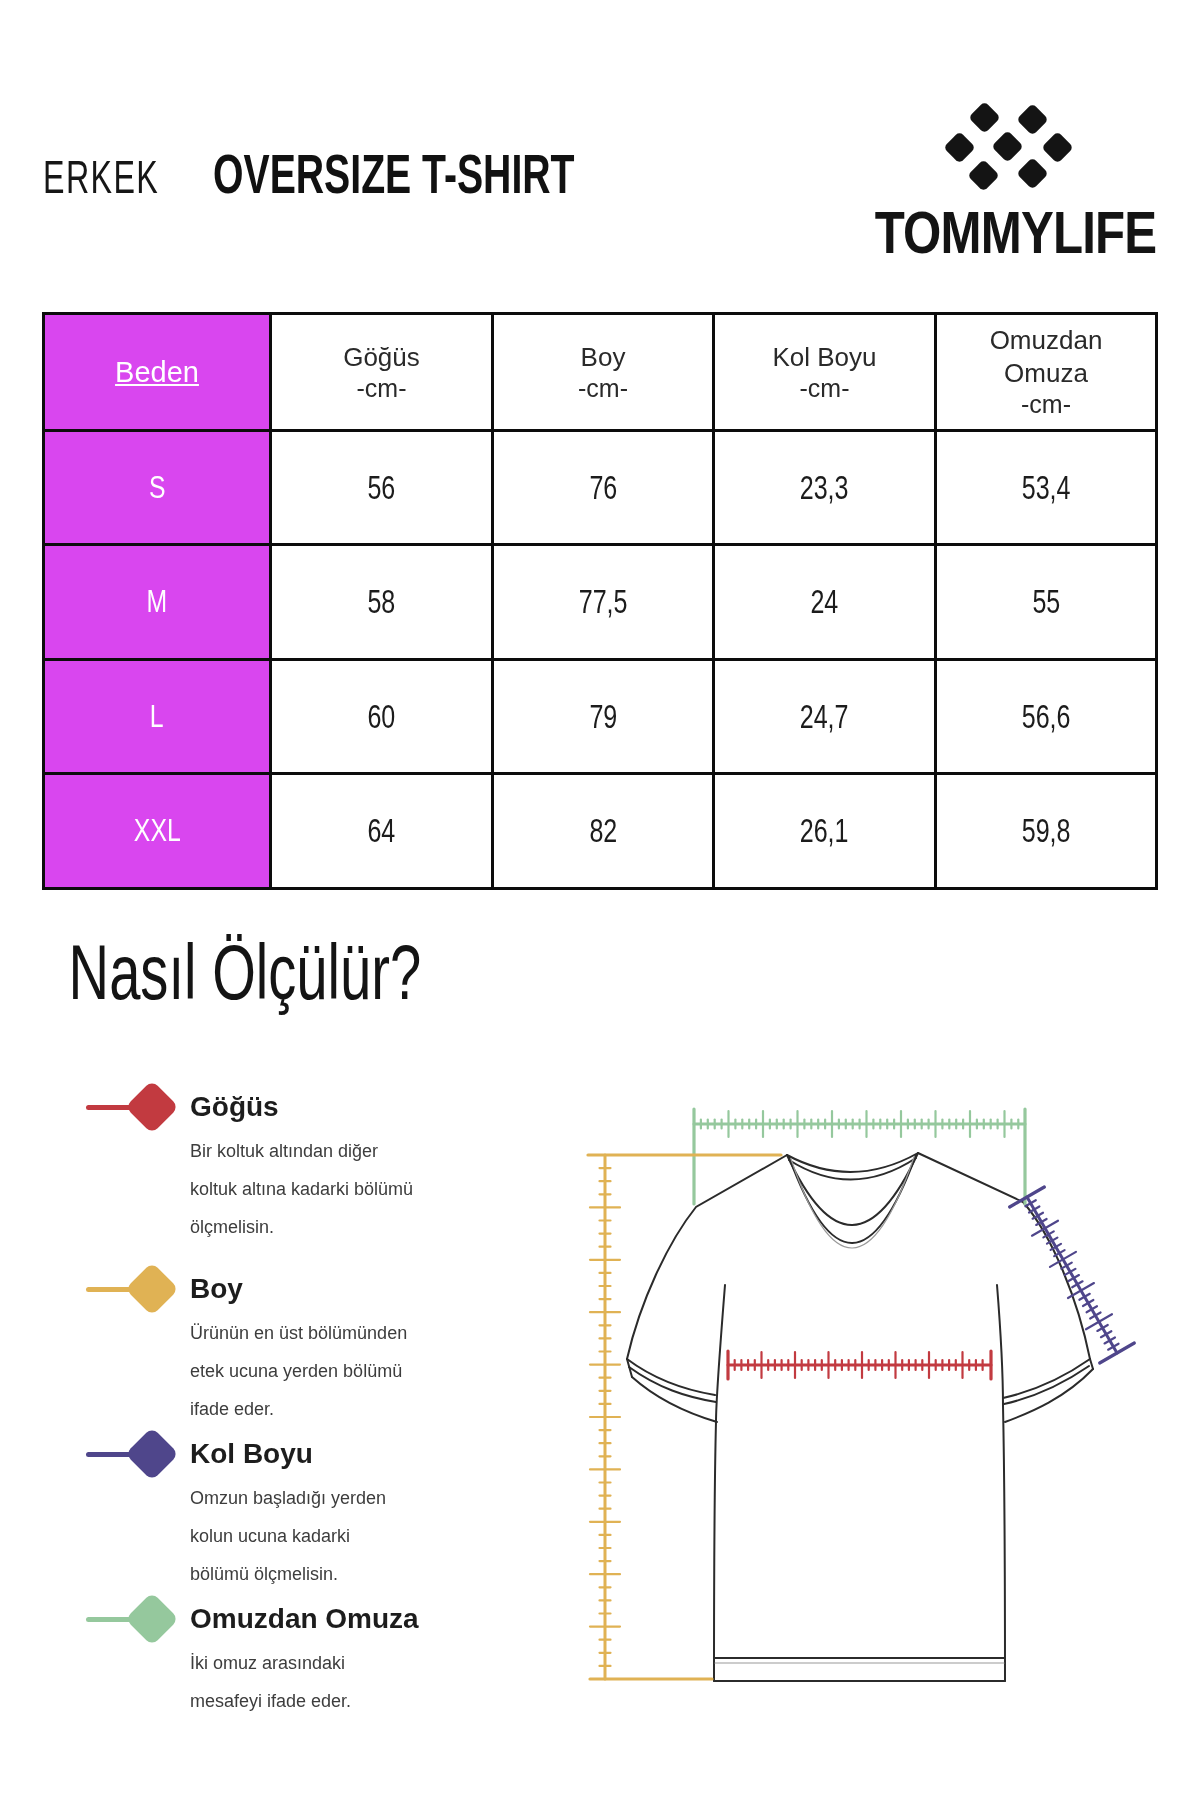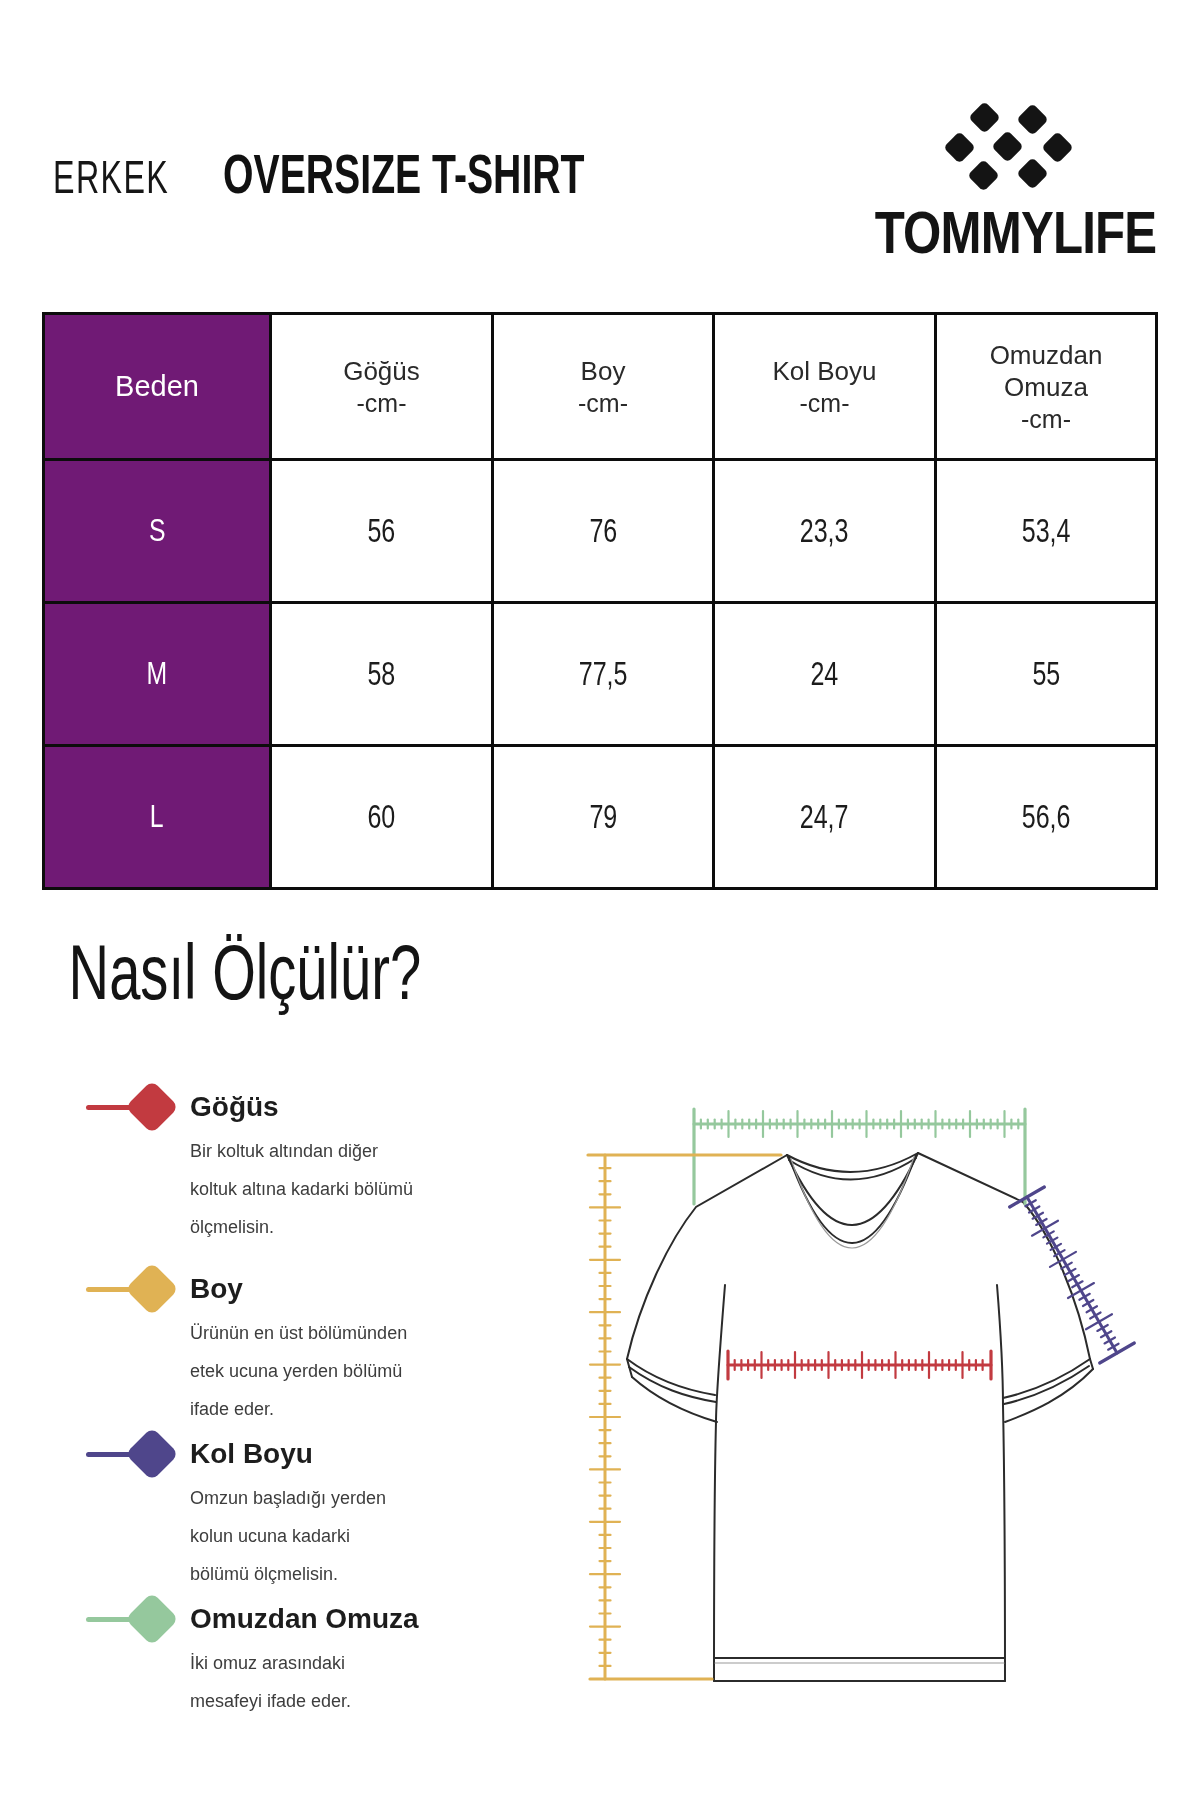--- a/index.html
+++ b/index.html
@@ -4,21 +4,21 @@
 <style>
   * { margin:0; padding:0; box-sizing:border-box; }
   html,body { background:#ffffff; }
   body {
     width:1200px; height:1800px; position:relative; overflow:hidden;
     font-family:"Liberation Sans", sans-serif; color:#1f1f1f;
   }
   .cond { display:inline-block; white-space:nowrap; }
 
   
-  .title-block { position:absolute; left:53px; top:138px; }
+  .title-block { position:absolute; left:43px; top:138px; }
   .cat {
     font-size:46px; font-weight:400; letter-spacing:2px; color:#161616;
     transform:scaleX(.70); transform-origin:0 50%; line-height:1.1;
   }
   .prod {
     font-size:56px; font-weight:700; letter-spacing:0px; color:#111;
     transform:scaleX(.70); transform-origin:0 50%; line-height:1.0; margin-top:8px;
   }
   .brand { position:absolute; left:860px; top:95px; width:296px; height:170px; }
   .dmd { position:absolute; width:23px; height:23px; background:#141414;
@@ -28,21 +28,21 @@
     letter-spacing:-1px; color:#141414; transform:scaleX(.82);
     transform-origin:100% 50%; line-height:1;
   }
 
   
   table.size-table {
     position:absolute; left:42px; top:312px; width:1113px; height:578px;
     border-collapse:collapse; table-layout:fixed; text-align:center;
   }
   .size-table td { border:3px solid #0c0c0c; vertical-align:middle; background:#fff; }
-  .size-table td.dark { background:#701a75; color:#fff; }
+  .size-table td.dark { background:#d946ef; color:#fff;text-decoration:underline; }
   .size-table tr.hdr td { height:96px; }
   .size-table tr.row td { height:96px; }
   .hdr-label { font-size:26px; color:#2a2a2a; max-width:160px; margin:0 auto; line-height:1.25; }
   .dark .hdr-label { color:#fff; font-size:29px; max-width:none; }
   .hdr-unit  { font-size:25px; color:#2a2a2a; line-height:1.2; }
   .num { display:inline-block; font-size:33px; color:#1c1c1c;
          transform:scaleX(.76); transform-origin:50% 50%; }
   .size-letter { display:inline-block; font-size:31px; color:#fff;
          transform:scaleX(.80); transform-origin:50% 50%; }
 
@@ -127,20 +127,27 @@
     <td><span class="num">77,5</span></td>
     <td><span class="num">24</span></td>
     <td><span class="num">55</span></td>
   </tr>
   <tr class="row">
     <td class="dark"><span class="size-letter">L</span></td>
     <td><span class="num">60</span></td>
     <td><span class="num">79</span></td>
     <td><span class="num">24,7</span></td>
     <td><span class="num">56,6</span></td>
+  </tr>
+  <tr class="row">
+    <td class="dark"><span class="size-letter">XXL</span></td>
+    <td><span class="num">64</span></td>
+    <td><span class="num">82</span></td>
+    <td><span class="num">26,1</span></td>
+    <td><span class="num">59,8</span></td>
   </tr>
 </tbody>
   </table>
 
 <div class="howto-title-wrap">
   <span class="howto-title cond">Nasıl Ölçülür?</span>
 </div>
 
 <div class="legend-item" style="top:1088px;">
   <span class="marker">

